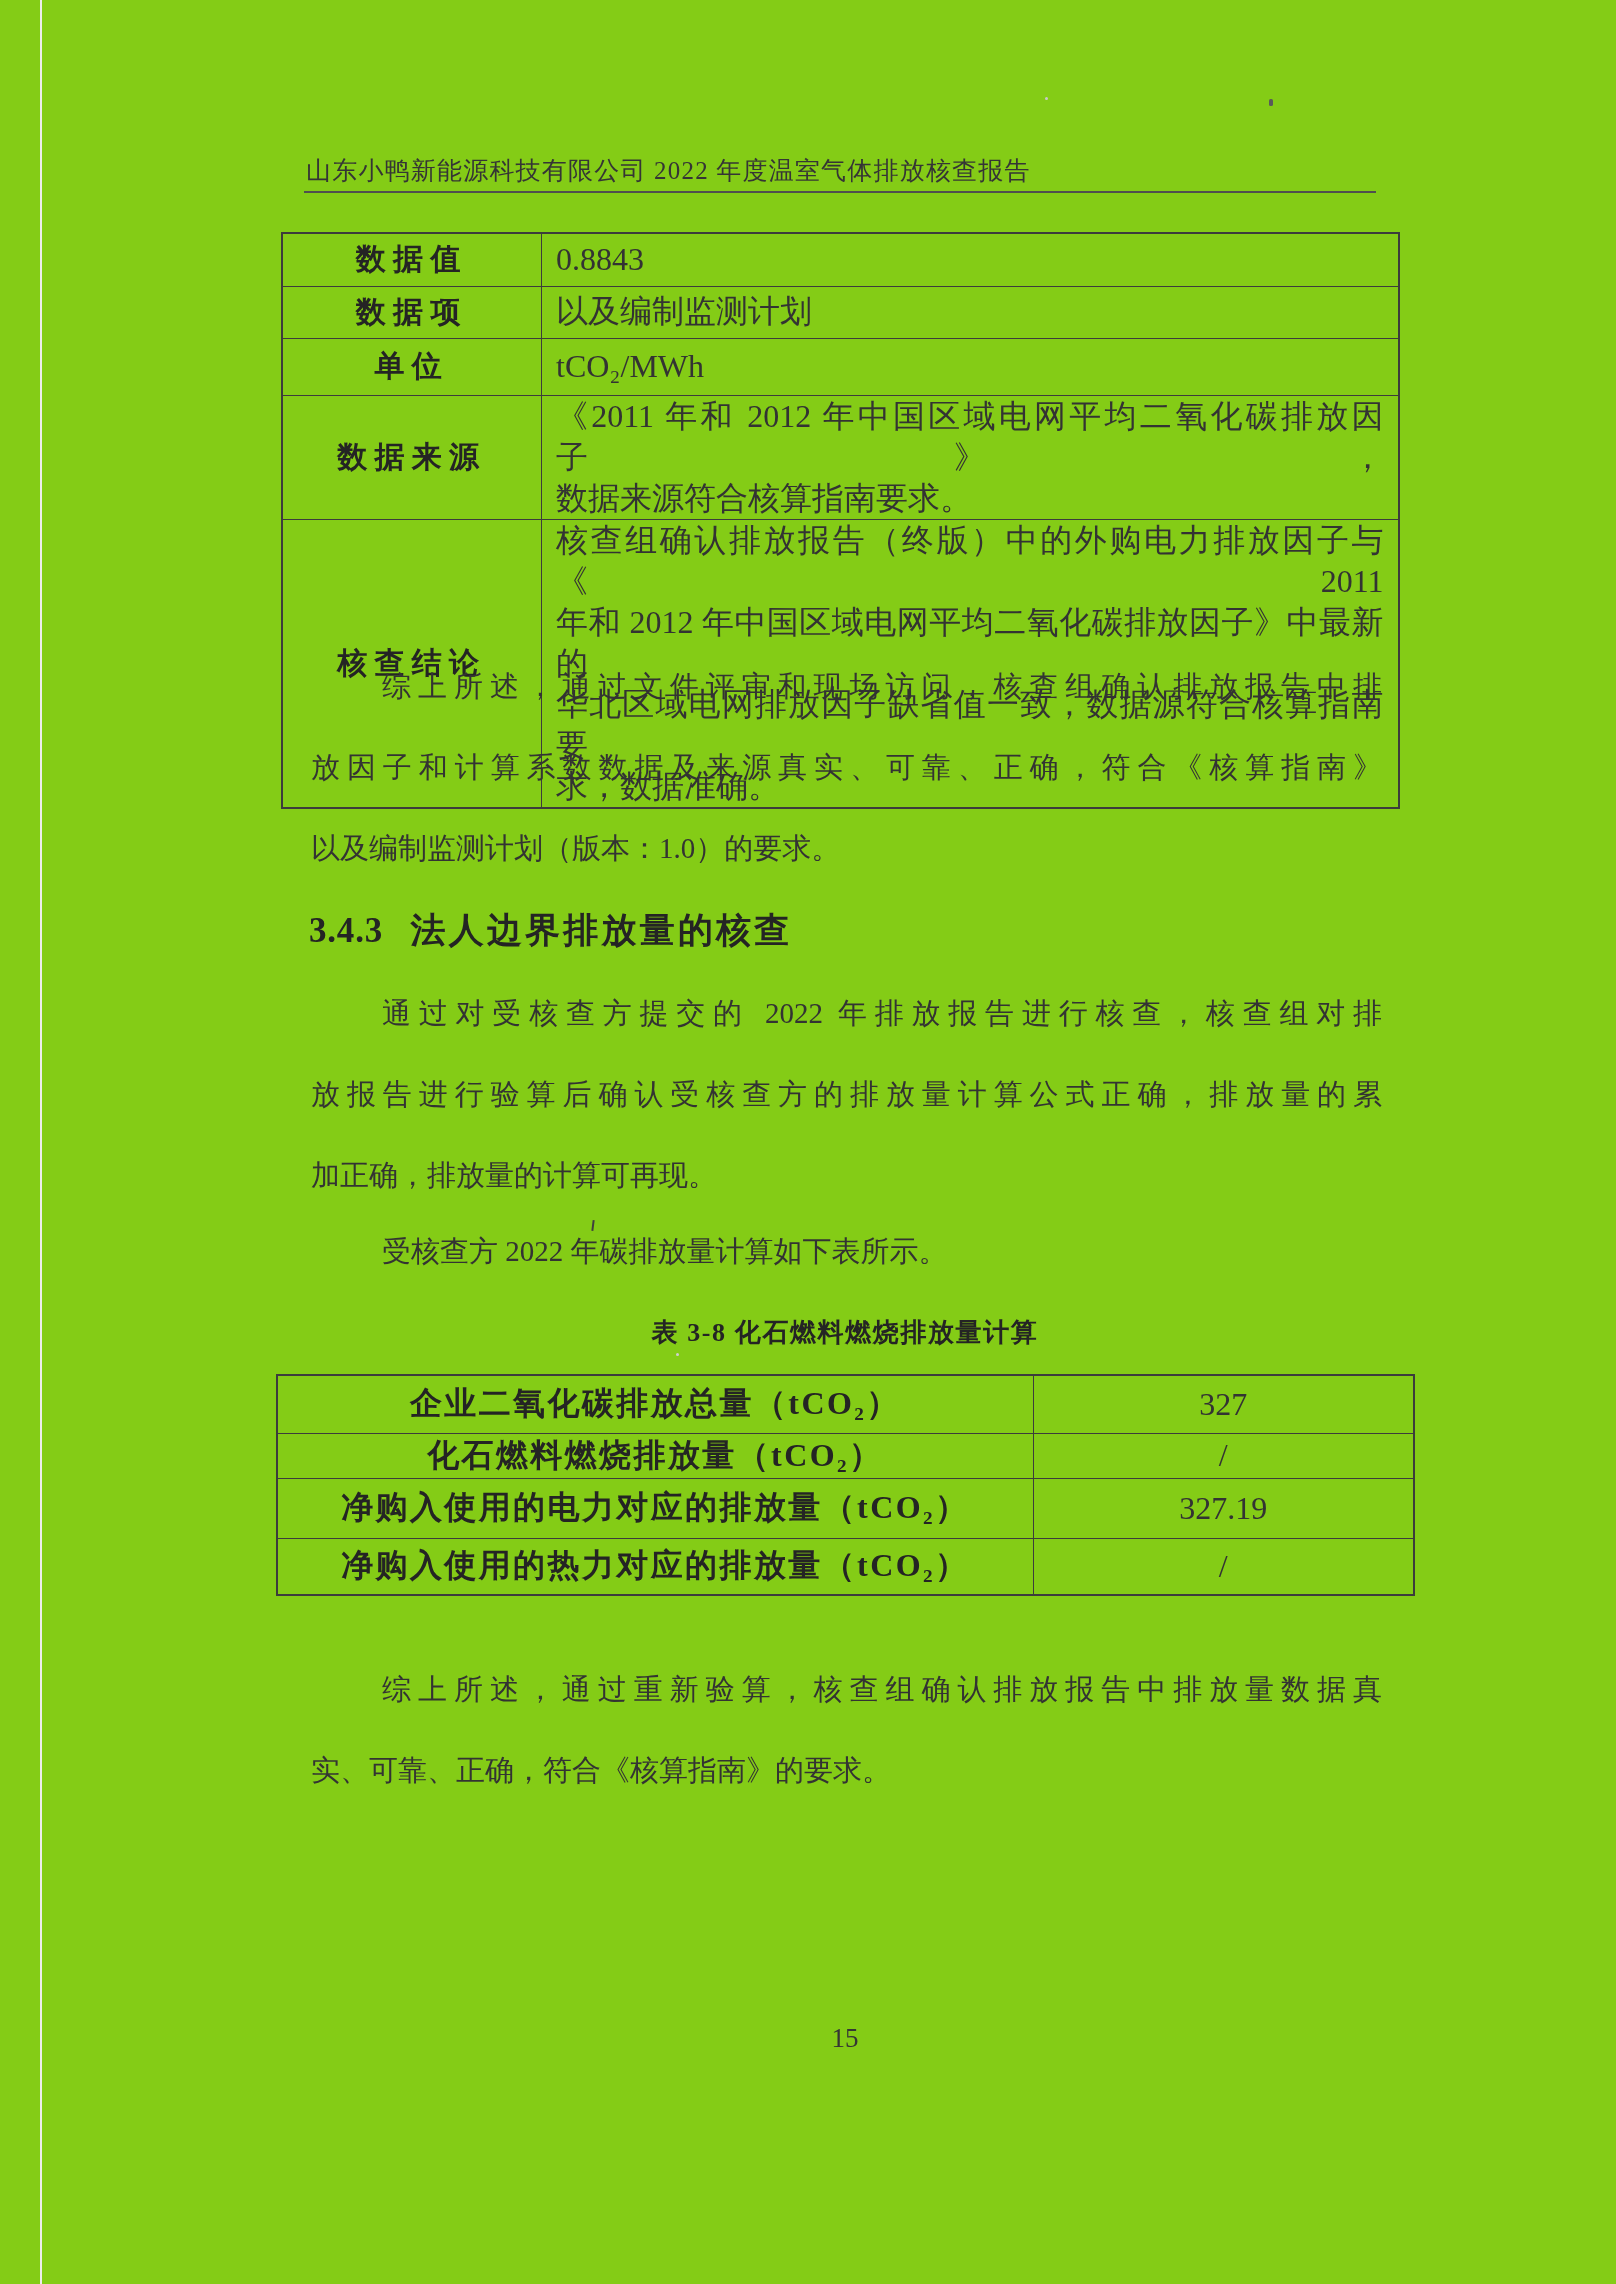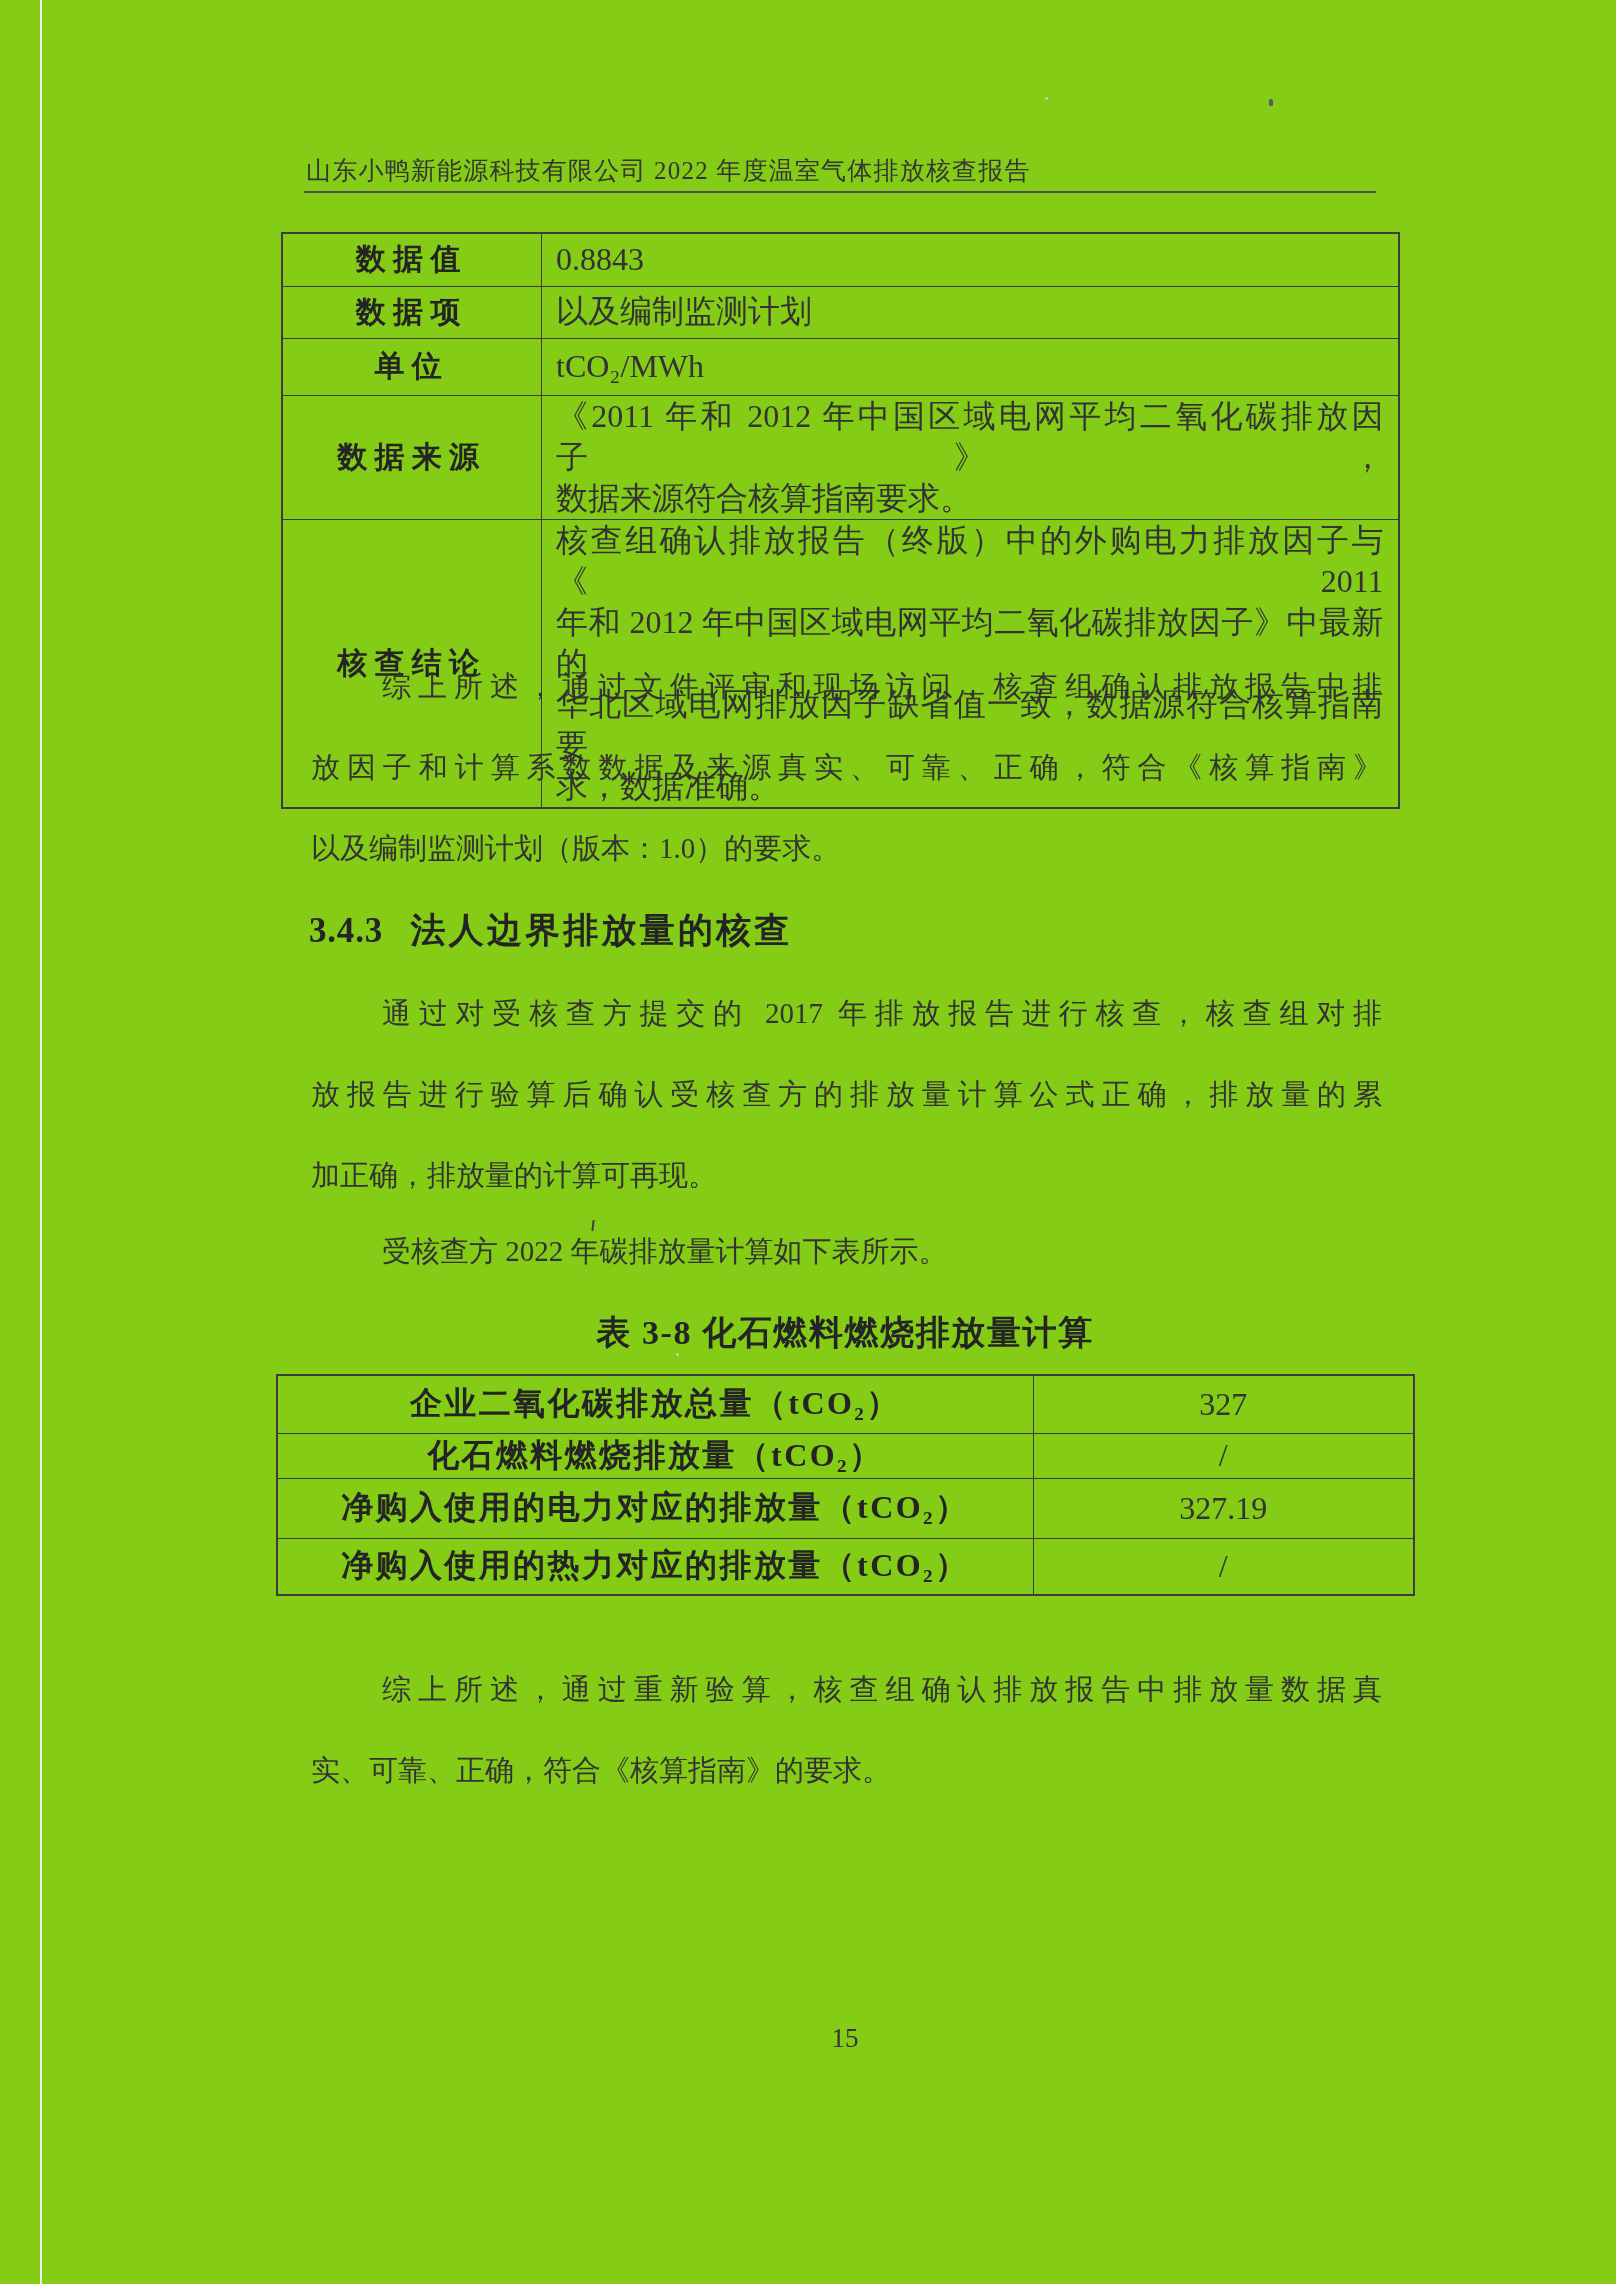--- a/index.html
+++ b/index.html
@@ -48,21 +48,21 @@
   .heading {
     position:absolute; left:309px; top:907px; line-height:47px;
     font-size:35px; font-weight:bold; color:#242424; white-space:nowrap;
   }
   .hnum { margin-right:27.5px; letter-spacing:0.8px; }
   .htitle { letter-spacing:3.2px; }
 
   
   .table-title {
     position:absolute; left:276px; top:1313px; width:1138px; line-height:40px;
-    text-align:center; font-size:34px; font-weight:bold; color:#242424; letter-spacing:1.6px;
+    text-align:center; font-size:26px; font-weight:bold; color:#242424; letter-spacing:1.6px;
   }
   .emission-table {
     position:absolute; left:276px; top:1374px; width:1138px;
     border:2.4px solid #3c3c3c;
   }
   .emission-table th, .emission-table td {
     border:1.6px solid #3c3c3c; vertical-align:middle; text-align:center;
   }
   .emission-table th { font-size:32px; font-weight:bold; color:#242424; }
   .emission-table th.sp { letter-spacing:14.5px; text-indent:14.5px; }
@@ -139,21 +139,21 @@
     <div class="pline indent jl">综上所述，通过文件评审和现场访问，核查组确认排放报告中排</div>
     <div class="pline jl">放因子和计算系数数据及来源真实、可靠、正确，符合《核算指南》</div>
     <div class="pline">以及编制监测计划（版本：1.0）的要求。</div>
   </div>
 
   <div class="heading">
     <span class="hnum">3.4.3</span><span class="htitle">法人边界排放量的核查</span>
   </div>
 
   <div class="para p2">
-    <div class="pline indent jl">通过对受核查方提交的 2017 年排放报告进行核查，核查组对排</div>
+    <div class="pline indent jl">通过对受核查方提交的 2022 年排放报告进行核查，核查组对排</div>
     <div class="pline jl">放报告进行验算后确认受核查方的排放量计算公式正确，排放量的累</div>
     <div class="pline">加正确，排放量的计算可再现。</div>
   </div>
 
   <div class="para p3">
     <div class="pline indent">受核查方 2022 年碳排放量计算如下表所示。</div>
   </div>
 
   <div class="table-title">表 3-8 化石燃料燃烧排放量计算</div>
 

